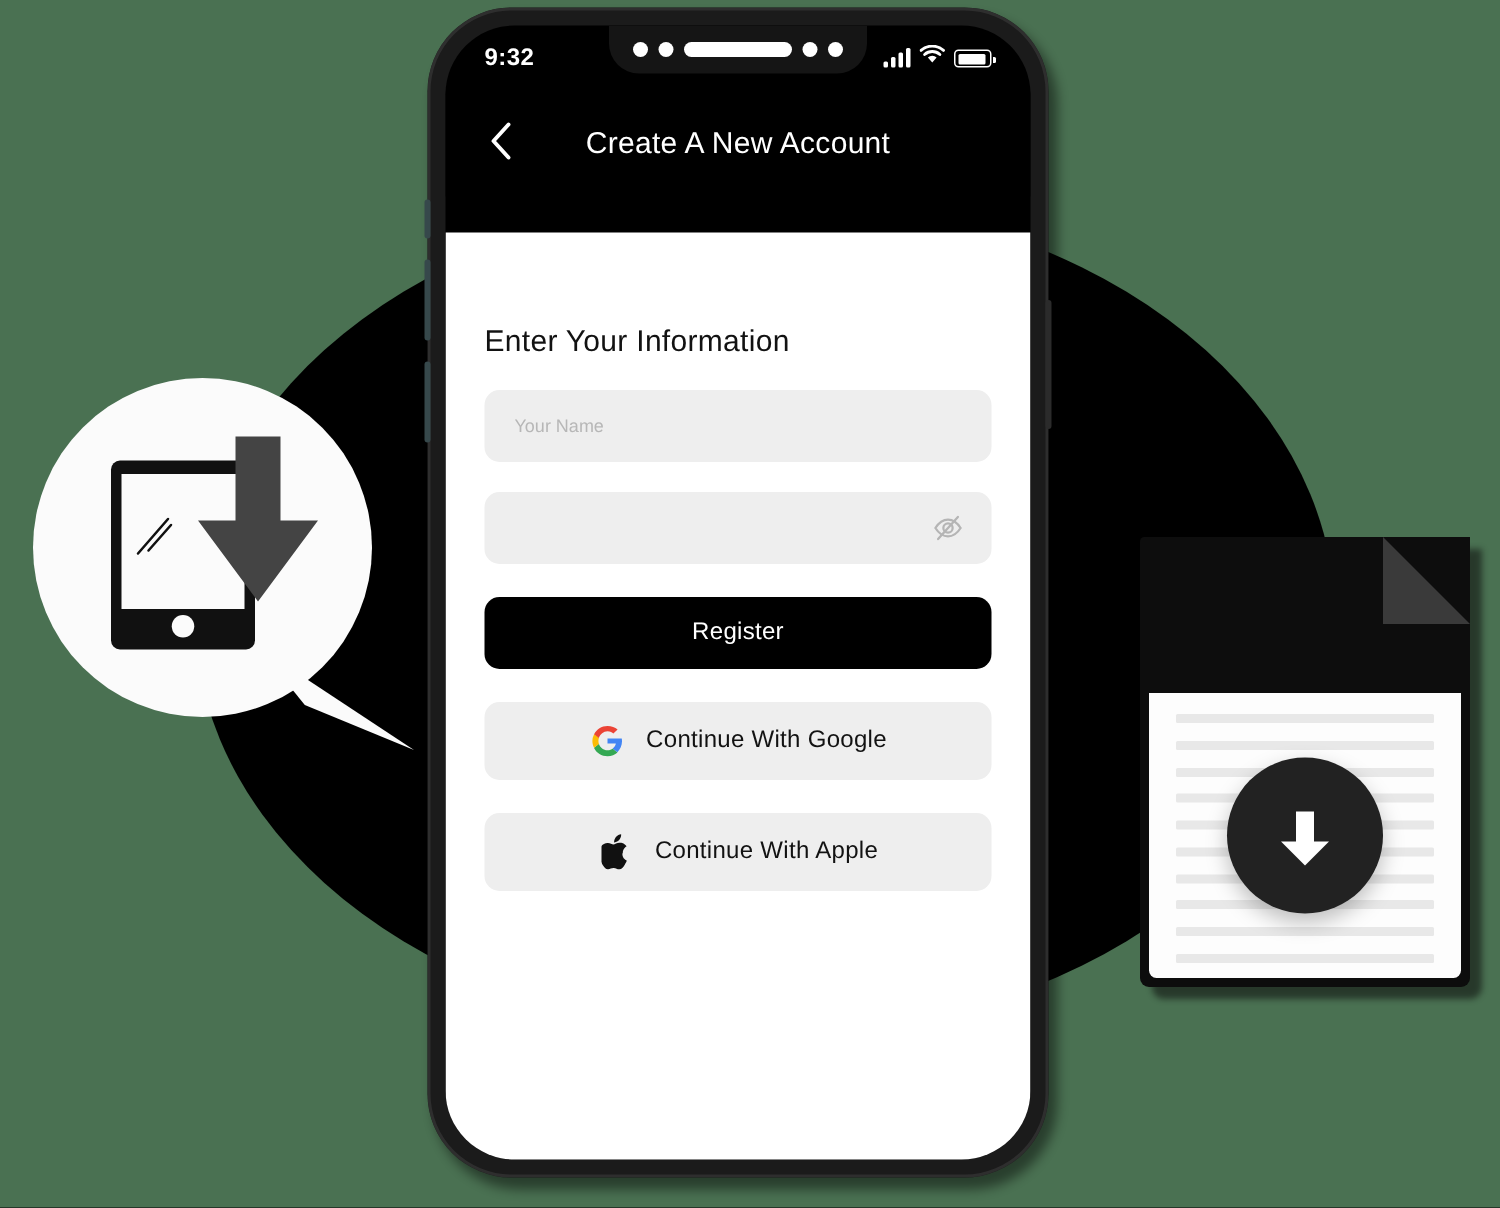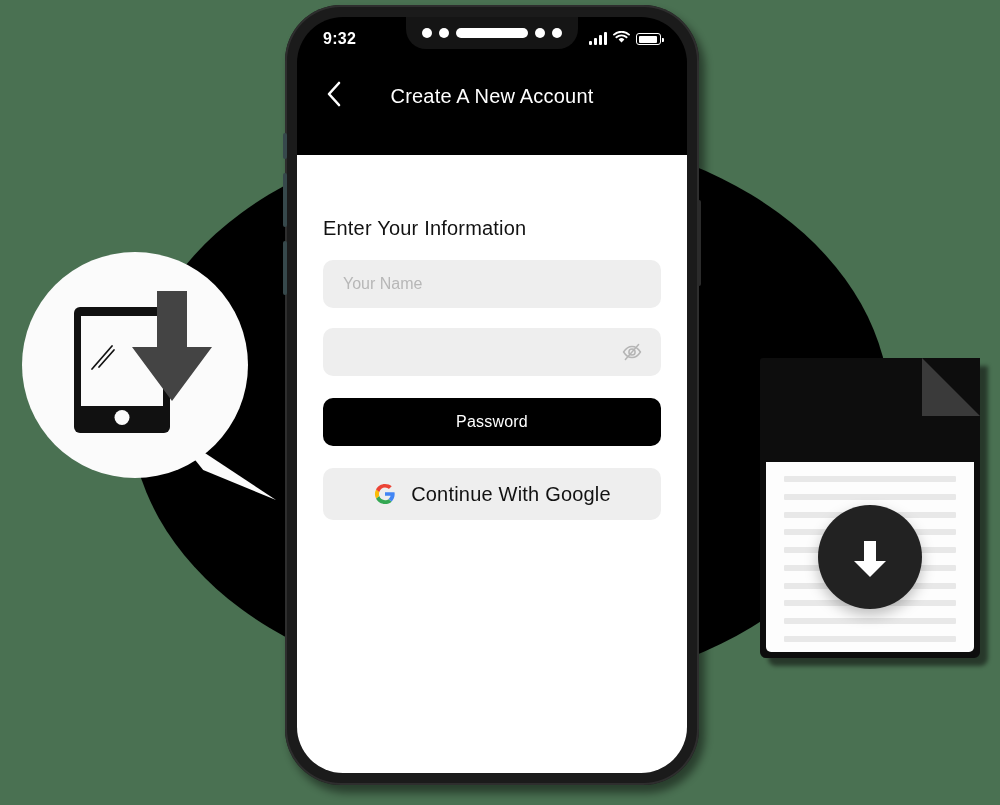--- a/index.html
+++ b/index.html
@@ -204,21 +204,21 @@
     height:48px;
     background:#eeeeee;
     border-radius:10px;
     display:flex;align-items:center;
     padding:0 18px;
     box-sizing:border-box;
   }
   .field:first-of-type{margin-top:30px;}
   .field-input{
     border:none;outline:none;background:transparent;
-    width:100%;font-size:16px;color:#555;
+    width:100%;font-size:12px;color:#555;
     font-family:"Liberation Sans", sans-serif;
   }
   .field-input::placeholder{color:#b7b7b7;}
   .eye-toggle{
     position:absolute;right:18px;top:50%;
     transform:translateY(-50%);
     width:22px;height:22px;cursor:pointer;
     display:flex;align-items:center;justify-content:center;
   }
   .register-btn{
@@ -238,21 +238,21 @@
   .or-line{flex:1;height:1px;background:#e6e6e6;}
   .or-text{font-size:13px;color:#c6c6c6;letter-spacing:1px;}
   .social-btn{
     margin-top:22px;
     height:52px;width:100%;
     background:#eeeeee;
     border:none;border-radius:10px;
     display:flex;align-items:center;justify-content:center;
     gap:14px;
     cursor:pointer;
-    font-size:20px;color:#121212;
+    font-size:16px;color:#121212;
     font-family:"Liberation Sans", sans-serif;
     letter-spacing:.2px;
   }
   .social-btn .glyph{display:flex;align-items:center;justify-content:center;width:24px;height:24px;}
 
   
   .bubble-wrap{
     position:absolute;
     left:22px; top:252px;
     width:240px; height:248px;
@@ -395,35 +395,44 @@
             <span class="eye-toggle">
               <svg width="22" height="22" viewBox="0 0 22 22" aria-hidden="true">
                 <path d="M2.6 11 C5 7.2 8 5.4 11 5.4 C14 5.4 17 7.2 19.4 11
                          C17 14.8 14 16.6 11 16.6 C8 16.6 5 14.8 2.6 11 Z" stroke="#b5b5b5" stroke-width="1.5" fill="none"></path>
                 <circle cx="11" cy="11" r="3.1" stroke="#b5b5b5" stroke-width="1.5" fill="none"></circle>
                 <path d="M4.4 18.4 L17.6 3.6" stroke="#b5b5b5" stroke-width="1.5" stroke-linecap="round"></path>
               </svg>
             </span>
           </div>
 
-          <button class="register-btn">Password</button>
+          <button class="register-btn">Register</button>
 
 
           <button class="social-btn">
             <span class="glyph">
               <svg width="22" height="22" viewBox="0 0 48 48" aria-hidden="true">
                 <path fill="#4285F4" d="M45.1 24.5c0-1.6-.1-2.8-.4-4.1H24v7.4h12.1c-.2 2-1.6 5-4.5 7l-.1.3 6.5 5 .4.1c4.1-3.8 6.7-9.5 6.7-15.7z"></path>
                 <path fill="#34A853" d="M24 46c5.9 0 10.9-1.9 14.5-5.3l-6.9-5.3c-1.8 1.3-4.3 2.2-7.6 2.2-5.8 0-10.7-3.8-12.5-9.1l-.3 0-6.7 5.2-.1.3C8 41.2 15.4 46 24 46z"></path>
                 <path fill="#FBBC05" d="M11.5 28.5c-.5-1.4-.7-2.9-.7-4.5s.3-3.1.7-4.5l0-.3-6.8-5.3-.2.1A22 22 0 0 0 2 24c0 3.5.9 6.9 2.5 9.9l7-5.4z"></path>
                 <path fill="#EB4335" d="M24 9.9c4.1 0 6.9 1.8 8.5 3.3l6.2-6C34.9 3.7 29.9 2 24 2 15.4 2 8 6.8 4.5 14.1l7 5.4C13.3 14.2 18.2 9.9 24 9.9z"></path>
               </svg>
             </span>
             <span>Continue With Google</span>
           </button>
 
+          <button class="social-btn">
+            <span class="glyph">
+              <svg width="20" height="24" viewBox="0 0 20 24" aria-hidden="true">
+                <path fill="#111" d="M14.2 12.7c0-3 2.4-4.4 2.5-4.5-1.4-2-3.5-2.3-4.3-2.3-1.8-.2-3.5 1.1-4.5 1.1-.9 0-2.3-1.1-3.8-1-2 0-3.8 1.1-4.8 2.9-2 3.5-.5 8.8 1.5 11.7 1 1.4 2.1 3 3.6 2.9 1.4-.1 2-.9 3.7-.9s2.2.9 3.8.9c1.6 0 2.5-1.4 3.5-2.9.8-1.1 1.2-2.2 1.5-2.9-.1 0-3-1.1-3-4.5z"></path>
+                <path fill="#111" d="M11.9 3.9c.8-1 1.3-2.4 1.2-3.7-1.2 0-2.6.8-3.5 1.8-.7.9-1.3 2.3-1.2 3.6 1.3.1 2.7-.7 3.5-1.7z"></path>
+              </svg>
+            </span>
+            <span>Continue With Apple</span>
+          </button>
 
         </div>
       </div>
     </div>
   </div>
 
   <div class="bubble-wrap">
     <div class="bubble-tail"></div>
     <div class="bubble-circle"></div>
 

